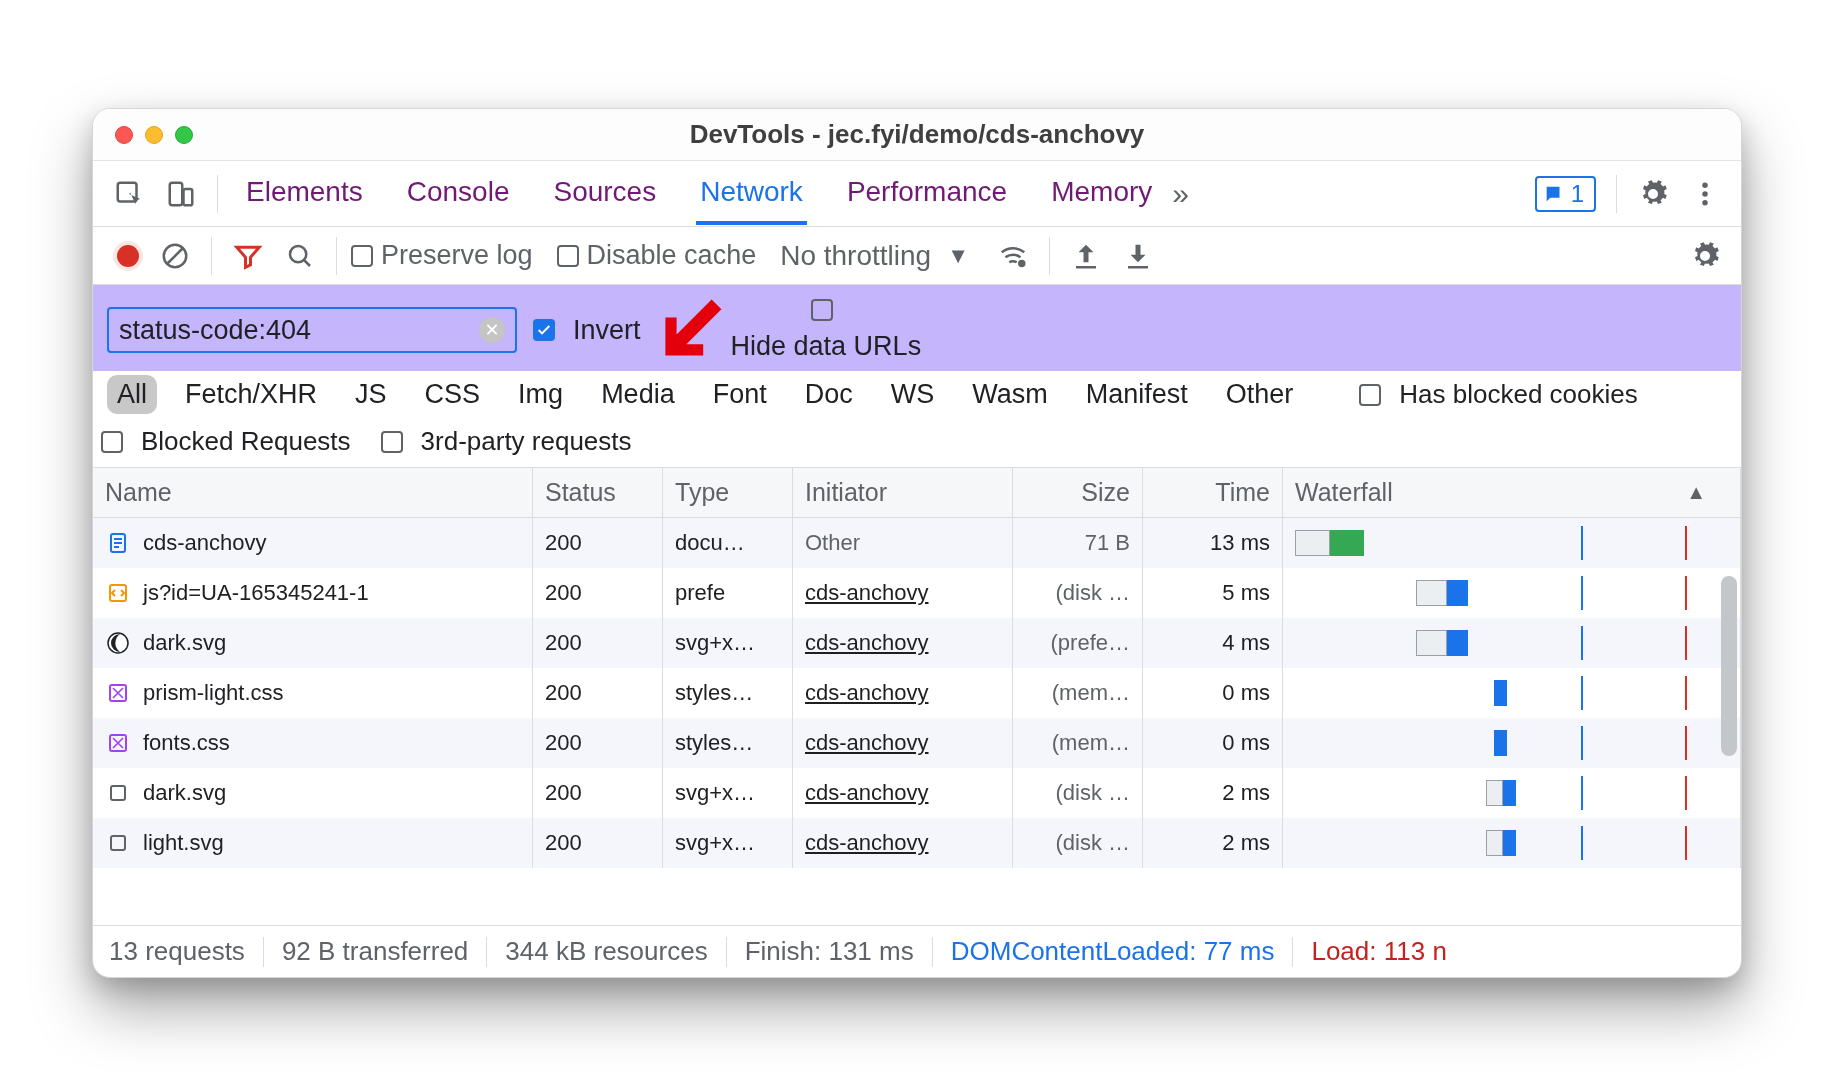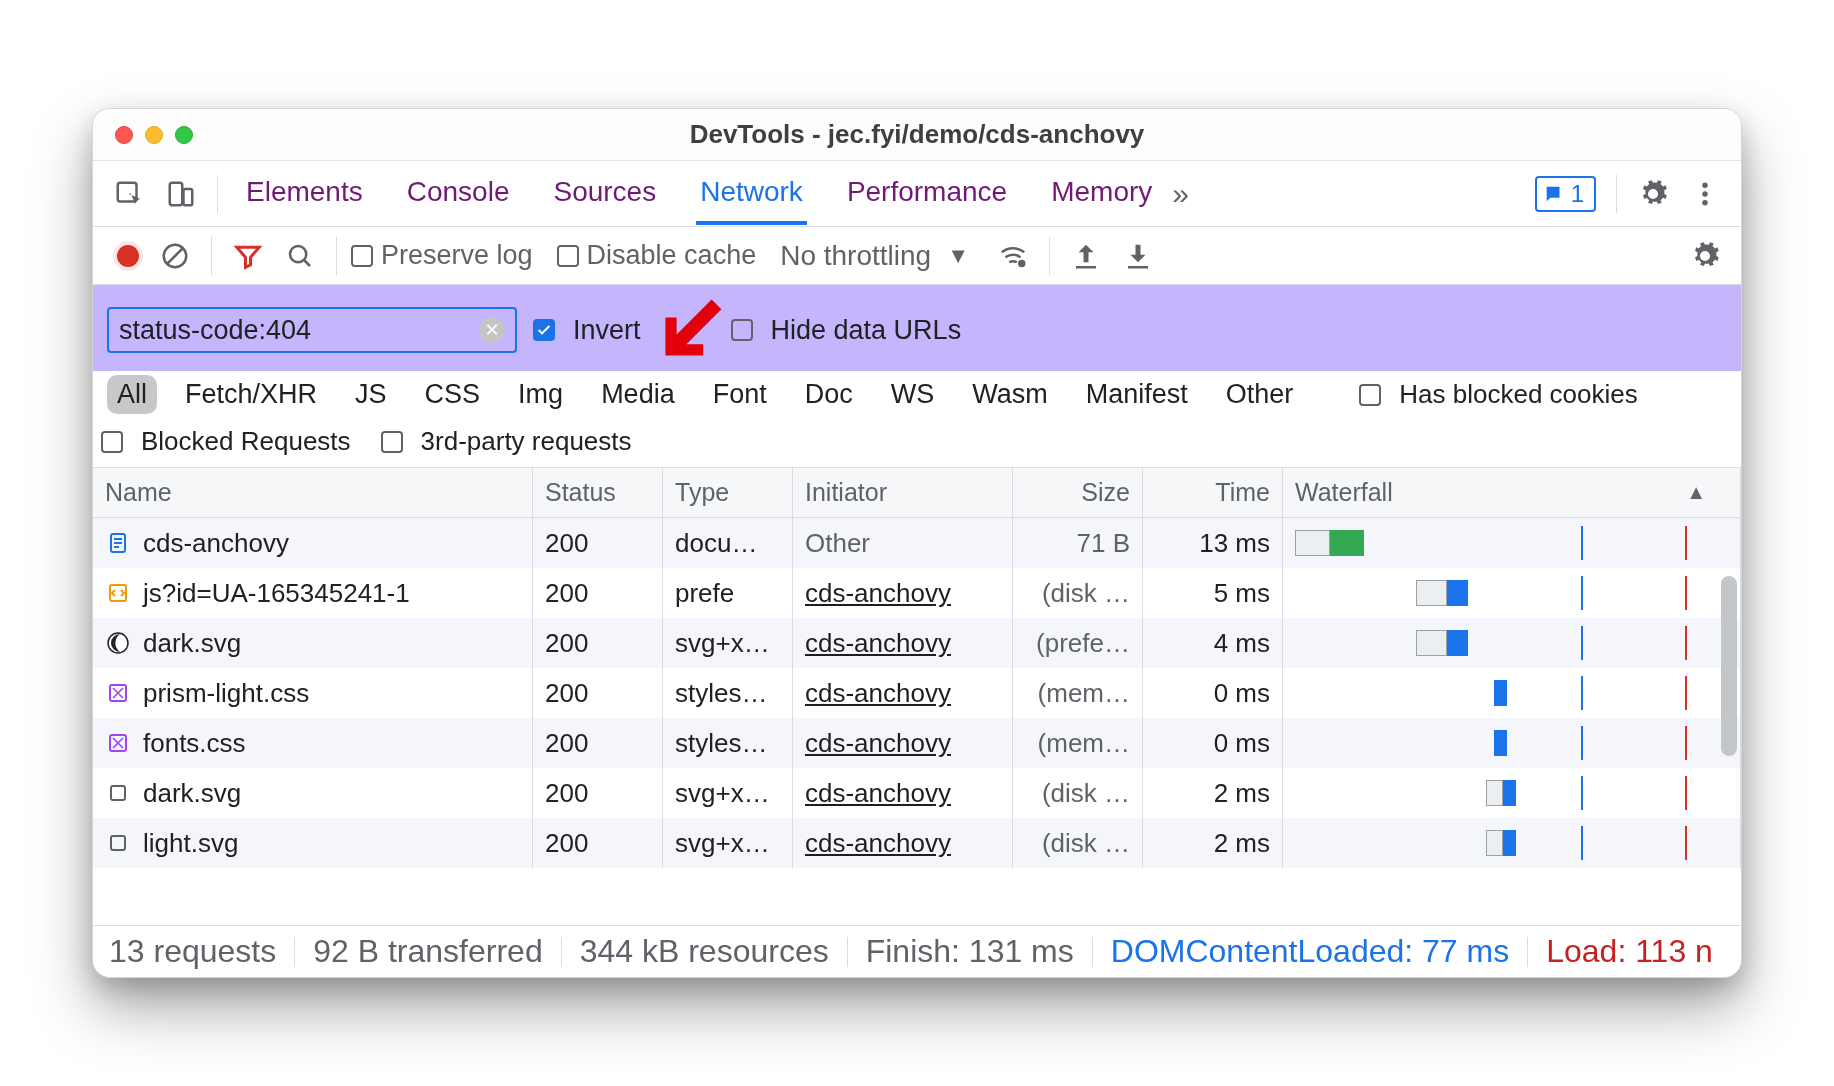--- a/index.html
+++ b/index.html
@@ -123,21 +123,21 @@
   .c-name { width: 440px;}
   .c-stat { width: 130px;}
   .c-type { width: 130px;}
   .c-init { width: 220px;}
   .c-size { width: 130px; justify-content:flex-end;}
   .c-time { width: 140px; justify-content:flex-end;text-align:right;}
   .c-wf   { flex: 1; position:relative;}
   .th.c-wf { padding-right: 34px; }
   .th .sorttri { margin-left:auto; font-size:20px; color:#5f6368;}
   .tbody { flex:1; overflow:hidden; position:relative;}
-  .trow { height:50px; font-size:26px; color:#202124;}
+  .trow { height:50px; font-size:22px; color:#202124;}
   .trow:nth-child(odd){ background:#fff;}
   .trow:nth-child(even){ background:#f4f6fb;}
   .nameinner { display:flex; align-items:center; gap:12px; overflow:hidden; width:100%;}
   .ficon { width:26px; height:26px; flex-shrink:0; display:flex; align-items:center; justify-content:center;}
   .initlink { color:#1f1f1f; text-decoration: underline; }
   .muted { color:#5f6368;}
   .td.c-size, .td.c-time { font-variant-numeric: tabular-nums; }
 
   
   .wfcell { position:relative; width:100%; height:100%; }
@@ -152,21 +152,21 @@
   
   .scroll-stub {
     position:absolute; right:4px; top:58px; width:16px; height:180px;
     background:#c4c7c9; border-radius:8px;
   }
 
   
   .footer {
     height: 52px; border-top: 1px solid #dadce0;
     display:flex; align-items:center; gap: 0;
-    font-size:32px; color:#5f6368; padding: 0 16px;
+    font-size:26px; color:#5f6368; padding: 0 16px;
     white-space:nowrap; overflow:hidden;
   }
   .footer .fsep { width:1px; height:30px; background:#dadce0; margin: 0 18px;}
   .footer .dcl { color:#1a73e8;}
   .footer .load { color:#c5221f;}
 </style>
 </head>
 <body>
 
 <div class="window">
@@ -296,21 +296,21 @@
             <path d="M4 12l5 5L20 6"></path>
           </svg>
       </span>
       <span>Invert</span>
     </label>
     <div class="arrow-ann">
       <svg viewBox="0 0 100 100">
           <path d="M78 12 L28 62 L28 38 L12 38 L12 92 L66 92 L66 76 L42 76 L92 26 Z" fill="#e3000b"></path>
         </svg>
     </div>
-    <label class="filtercheck" style="margin-left:-12px;">
+    <label class="filtercheck" style="margin-left:-12px;flex-direction:column;">
       <span class="chkbox"></span>
       <span>Hide data URLs</span>
     </label>
   </div>
 
   <div class="typerow">
     <span class="chip active">All</span>
     <span class="chip">Fetch/XHR</span>
     <span class="chip">JS</span>
     <span class="chip">CSS</span>

